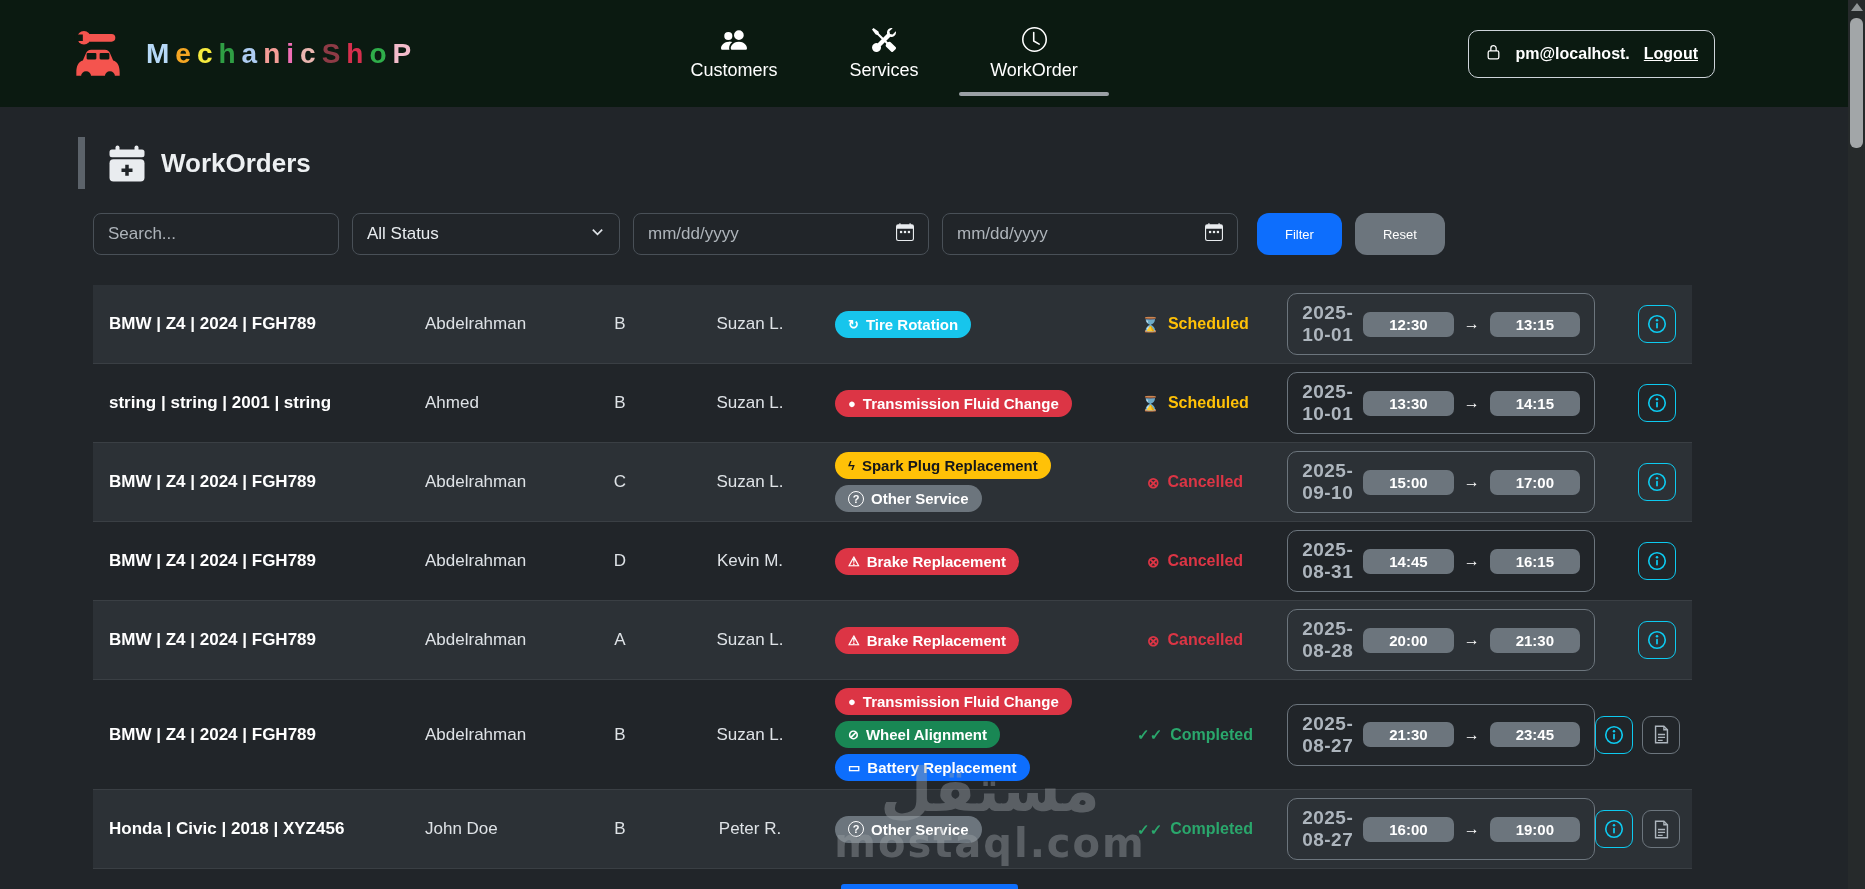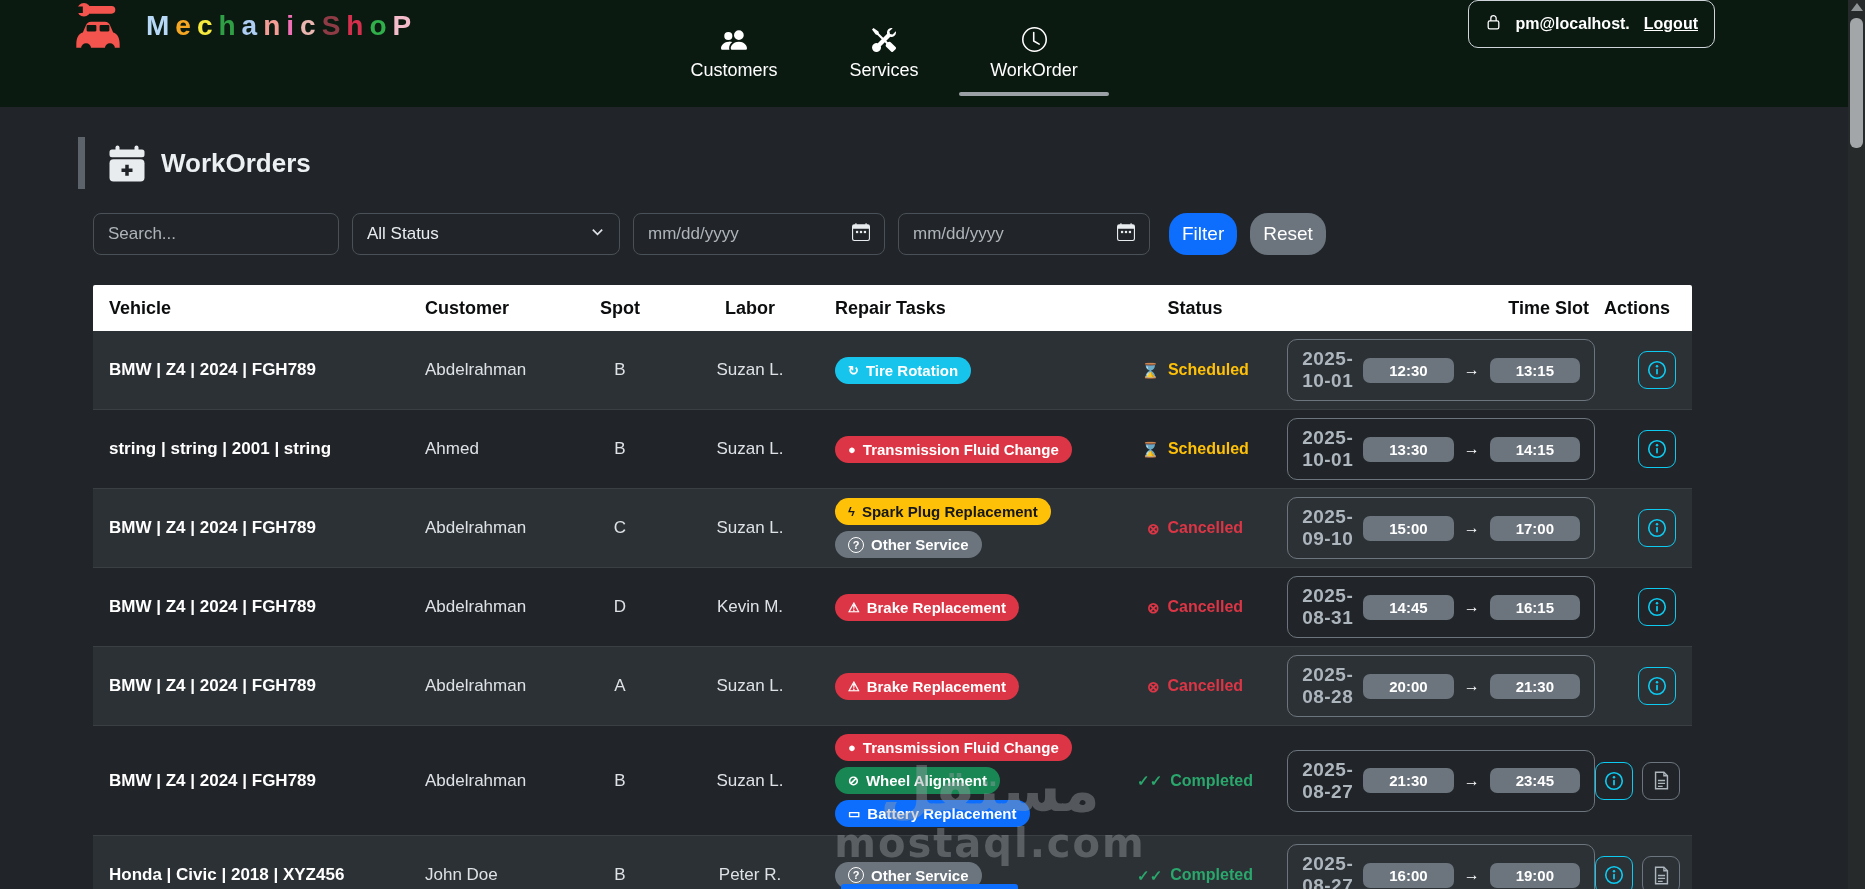--- a/index.html
+++ b/index.html
@@ -1,21 +1,21 @@
 <!DOCTYPE html>
 <html><head>
 <meta charset="utf-8">
 <style>
   html,body{margin:0;padding:0}
   body{
     width:1865px;height:889px;overflow:hidden;position:relative;
     background:#212529;font-family:"Liberation Sans",sans-serif;
   }
   
-  .navbar{height:107px;background:#0b1a11;display:flex;align-items:flex-start;
+  .navbar{height:107px;background:#0b1a11;display:flex;align-items:center;
     padding:0 150px 0 70px;box-sizing:border-box;position:relative}
   .brand{display:flex;align-items:center;gap:20px}
   .brand-name{font-size:28px;font-weight:bold;letter-spacing:6px;white-space:nowrap}
   .nav{position:absolute;left:659px;top:0;height:100%;display:flex}
   .nav-item{width:150px;display:flex;flex-direction:column;align-items:center;
     justify-content:center;gap:7px;color:#fff;font-size:18px;cursor:pointer;position:relative}
   .nav-item .nico{height:26px;display:flex;align-items:center}
   .nav-item.active::after{content:"";position:absolute;bottom:11px;left:0;width:150px;height:4px;
     background:#9aa0a5;border-radius:2px}
   .account{margin-left:auto;display:flex;align-items:center;gap:14px;border:1px solid #ced4da;
@@ -25,23 +25,23 @@
   .title-row{margin:30px 0 0 78px;display:flex;align-items:center;height:52px}
   .accent{width:7px;height:52px;background:#5c636a;margin-right:22px}
   .page-title{color:#edf0f2;font-size:26px;font-weight:bold;margin-left:14px}
   
   .filters{margin:24px 0 0 93px;display:flex;align-items:center;gap:13px;height:42px}
   .inp{background:#212529;border:1px solid #495057;border-radius:8px;color:#aeb4ba;height:42px;
     box-sizing:border-box;display:flex;align-items:center;padding:0 14px;font-size:17px;font-family:"Liberation Sans",sans-serif}
   input.inp::placeholder{color:#aeb4ba}
   .search{width:246px}
   .select{width:268px;justify-content:space-between;color:#e8ecef;cursor:pointer}
-  .date{width:252px;justify-content:space-between;cursor:pointer}
-  .btn{height:42px;border-radius:18px;color:#fff;font-size:19px;display:flex;align-items:center;
-    padding:0 13px;border:none;cursor:pointer;font-family:"Liberation Sans",sans-serif}
+  .date{width:296px;justify-content:space-between;cursor:pointer}
+  .btn{height:42px;border-radius:12px;color:#fff;font-size:13px;display:flex;align-items:center;
+    padding:0 28px;border:none;cursor:pointer;font-family:"Liberation Sans",sans-serif}
   .btn-filter{background:#0d6efd;margin-left:6px}
   .btn-reset{background:#6c757d}
   
   .table{margin:30px 0 0 93px;width:1599px;box-sizing:border-box;position:relative}
   .thead,.trow{display:grid;grid-template-columns:316px 150px 90px 170px 250px 220px 290px 1fr;
     padding:0 16px;align-items:center;box-sizing:border-box}
   .thead{background:#ffffff;color:#0c0d0e;font-weight:bold;font-size:18px;height:46px;border-radius:2px 2px 0 0}
   .th.center,.cell.center{text-align:center}
   .th.right{text-align:right;padding-right:6px}
   .trow{border-bottom:1px solid #3a3f44;padding-top:8px;padding-bottom:8px;min-height:68px}
@@ -185,30 +185,20 @@
           <rect x="7" y="7" width="2" height="2"></rect>
           <rect x="10.5" y="7" width="2" height="2"></rect>
         </svg>
     </span>
   </div>
   <button class="btn btn-filter">Filter</button>
   <button class="btn btn-reset">Reset</button>
 </div>
 
 <div class="table">
-  <div class="thead">
-    <div class="th">Vehicle</div>
-    <div class="th">Customer</div>
-    <div class="th center">Spot</div>
-    <div class="th center">Labor</div>
-    <div class="th">Repair Tasks</div>
-    <div class="th center">Status</div>
-    <div class="th right">Time Slot</div>
-    <div class="th right">Actions</div>
-  </div>
   <div>
       <div class="trow">
         <div class="cell vehicle">BMW | Z4 | 2024 | FGH789</div>
         <div class="cell">Abdelrahman</div>
         <div class="cell center">B</div>
         <div class="cell center">Suzan L.</div>
         <div class="cell tasks">
           <span class="badge v-info">
             <span class="bicon">↻</span>
             <span>Tire Rotation</span>

